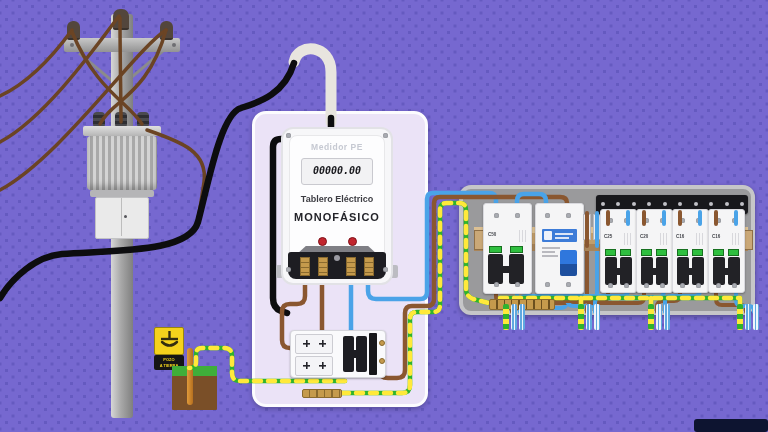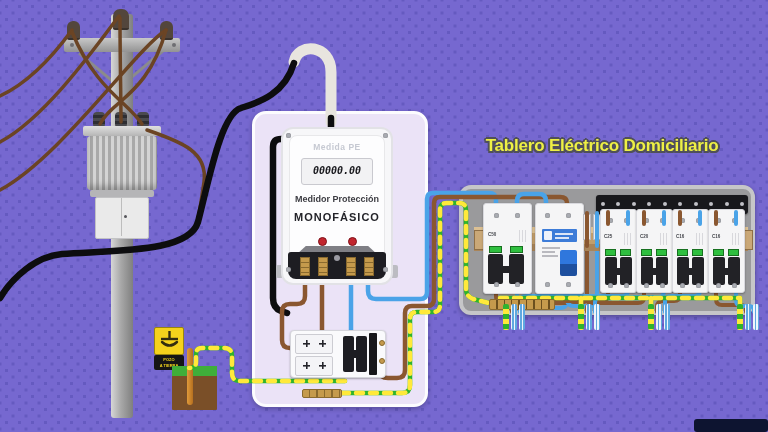--- a/index.html
+++ b/index.html
@@ -134,25 +134,25 @@
         <use href="#gy3" class="gyy"></use>
     </g>
   </svg>
 
   <div class="abs" style="left:281px;top:127px;width:112px;height:158px;background:#f7f7f9;border:2px solid #e2e2e6;border-radius:12px;box-sizing:border-box;z-index:4;"></div>
   <div class="abs" style="left:289px;top:135px;width:96px;height:142px;background:#fdfdfe;border:1px solid #e8e8ea;border-radius:8px;box-sizing:border-box;z-index:4;"></div>
   <div class="screw" style="left:286px;top:133px;z-index:5;"></div>
   <div class="screw" style="left:383px;top:133px;z-index:5;"></div>
   <div class="screw" style="left:286px;top:267px;z-index:5;"></div>
   <div class="screw" style="left:383px;top:267px;z-index:5;"></div>
-  <div class="abs" style="left:289px;top:142px;width:96px;text-align:center;font-size:8.5px;letter-spacing:.5px;color:#c6c9d2;font-weight:700;z-index:5;">Medida PE</div>
+  <div class="abs" style="left:289px;top:142px;width:96px;text-align:center;font-size:8.5px;letter-spacing:.5px;color:#c6c9d2;font-weight:700;z-index:5;">Medidor PE</div>
   <div class="abs" style="left:301px;top:158px;width:72px;height:27px;background:#f2f2f4;border:1.5px solid #c9c9cf;border-radius:3px;box-sizing:border-box;z-index:5;">
     <div style="width:100%;text-align:center;line-height:24px;font-family:'DejaVu Sans Mono',monospace;font-style:italic;font-weight:700;font-size:10px;color:#15151a;">00000.00</div>
   </div>
-  <div class="abs" style="left:285px;top:194px;width:104px;text-align:center;font-size:9px;font-weight:700;color:#3c3c42;z-index:5;">Medidor Protección</div>
+  <div class="abs" style="left:285px;top:194px;width:104px;text-align:center;font-size:9px;font-weight:700;color:#3c3c42;z-index:5;">Tablero Eléctrico</div>
   <div class="abs" style="left:285px;top:211px;width:104px;text-align:center;font-size:11px;font-weight:800;letter-spacing:1px;color:#232329;z-index:5;">MONOFÁSICO</div>
   <div class="abs" style="left:318px;top:237px;width:9px;height:9px;border-radius:50%;background:#c2252e;border:1px solid #7e1018;box-sizing:border-box;z-index:5;"></div>
   <div class="abs" style="left:348px;top:237px;width:9px;height:9px;border-radius:50%;background:#c2252e;border:1px solid #7e1018;box-sizing:border-box;z-index:5;"></div>
   <div class="abs" style="left:296px;top:246px;width:82px;height:9px;background:#7f7f85;clip-path:polygon(0 100%,12% 0,88% 0,100% 100%);z-index:4;"></div>
   <div class="abs" style="left:288px;top:252px;width:98px;height:27px;background:#1d1d22;border-radius:3px 3px 8px 8px;z-index:4;"></div>
   <div class="brass" style="left:300px;top:257px;width:10px;height:19px;z-index:5;"></div>
   <div class="brass" style="left:318px;top:257px;width:10px;height:19px;z-index:5;"></div>
   <div class="brass" style="left:346px;top:257px;width:10px;height:19px;z-index:5;"></div>
   <div class="brass" style="left:364px;top:257px;width:10px;height:19px;z-index:5;"></div>
   <div class="abs" style="left:334px;top:255px;width:6px;height:6px;border-radius:50%;background:#9b9ba3;z-index:5;"></div>
@@ -301,16 +301,15 @@
 
   <svg class="wires" width="768" height="432" style="z-index:7;">
     <g>
       <path class="wbrown4" d="M608,212 V224 M644,212 V224 M680,212 V224 M716,212 V224"></path>
       <path class="wblue4" d="M628,212 V224 M664,212 V224 M700,212 V224 M736,212 V224"></path>
       <path class="wbrown4" d="M587,246 V213"></path>
       <path class="wblue4" d="M597,246 V213"></path>
     </g>
   </svg>
 
-  <div class="title" style="left:452px;top:136px;width:300px;z-index:8;">Tablero Eléctrico Domiciliario</div>
   <div class="abs" style="left:694px;top:419px;width:74px;height:13px;background:#0d1430;border-radius:3px;z-index:8;"></div>
 
 </div>
 
 </body></html>

